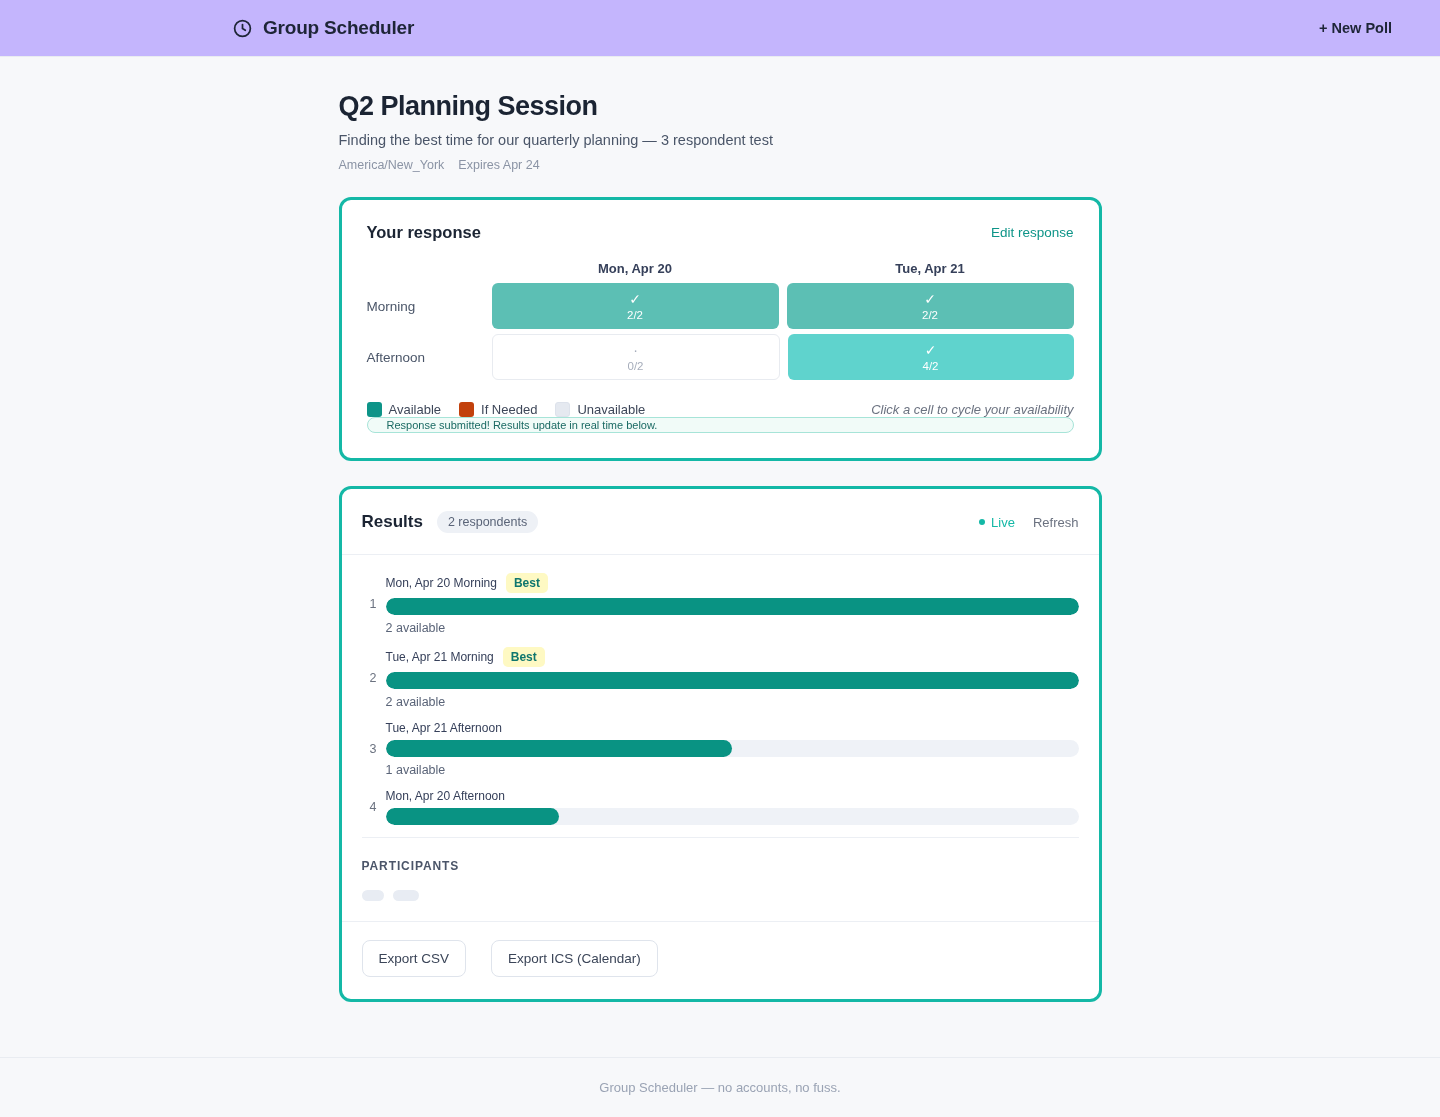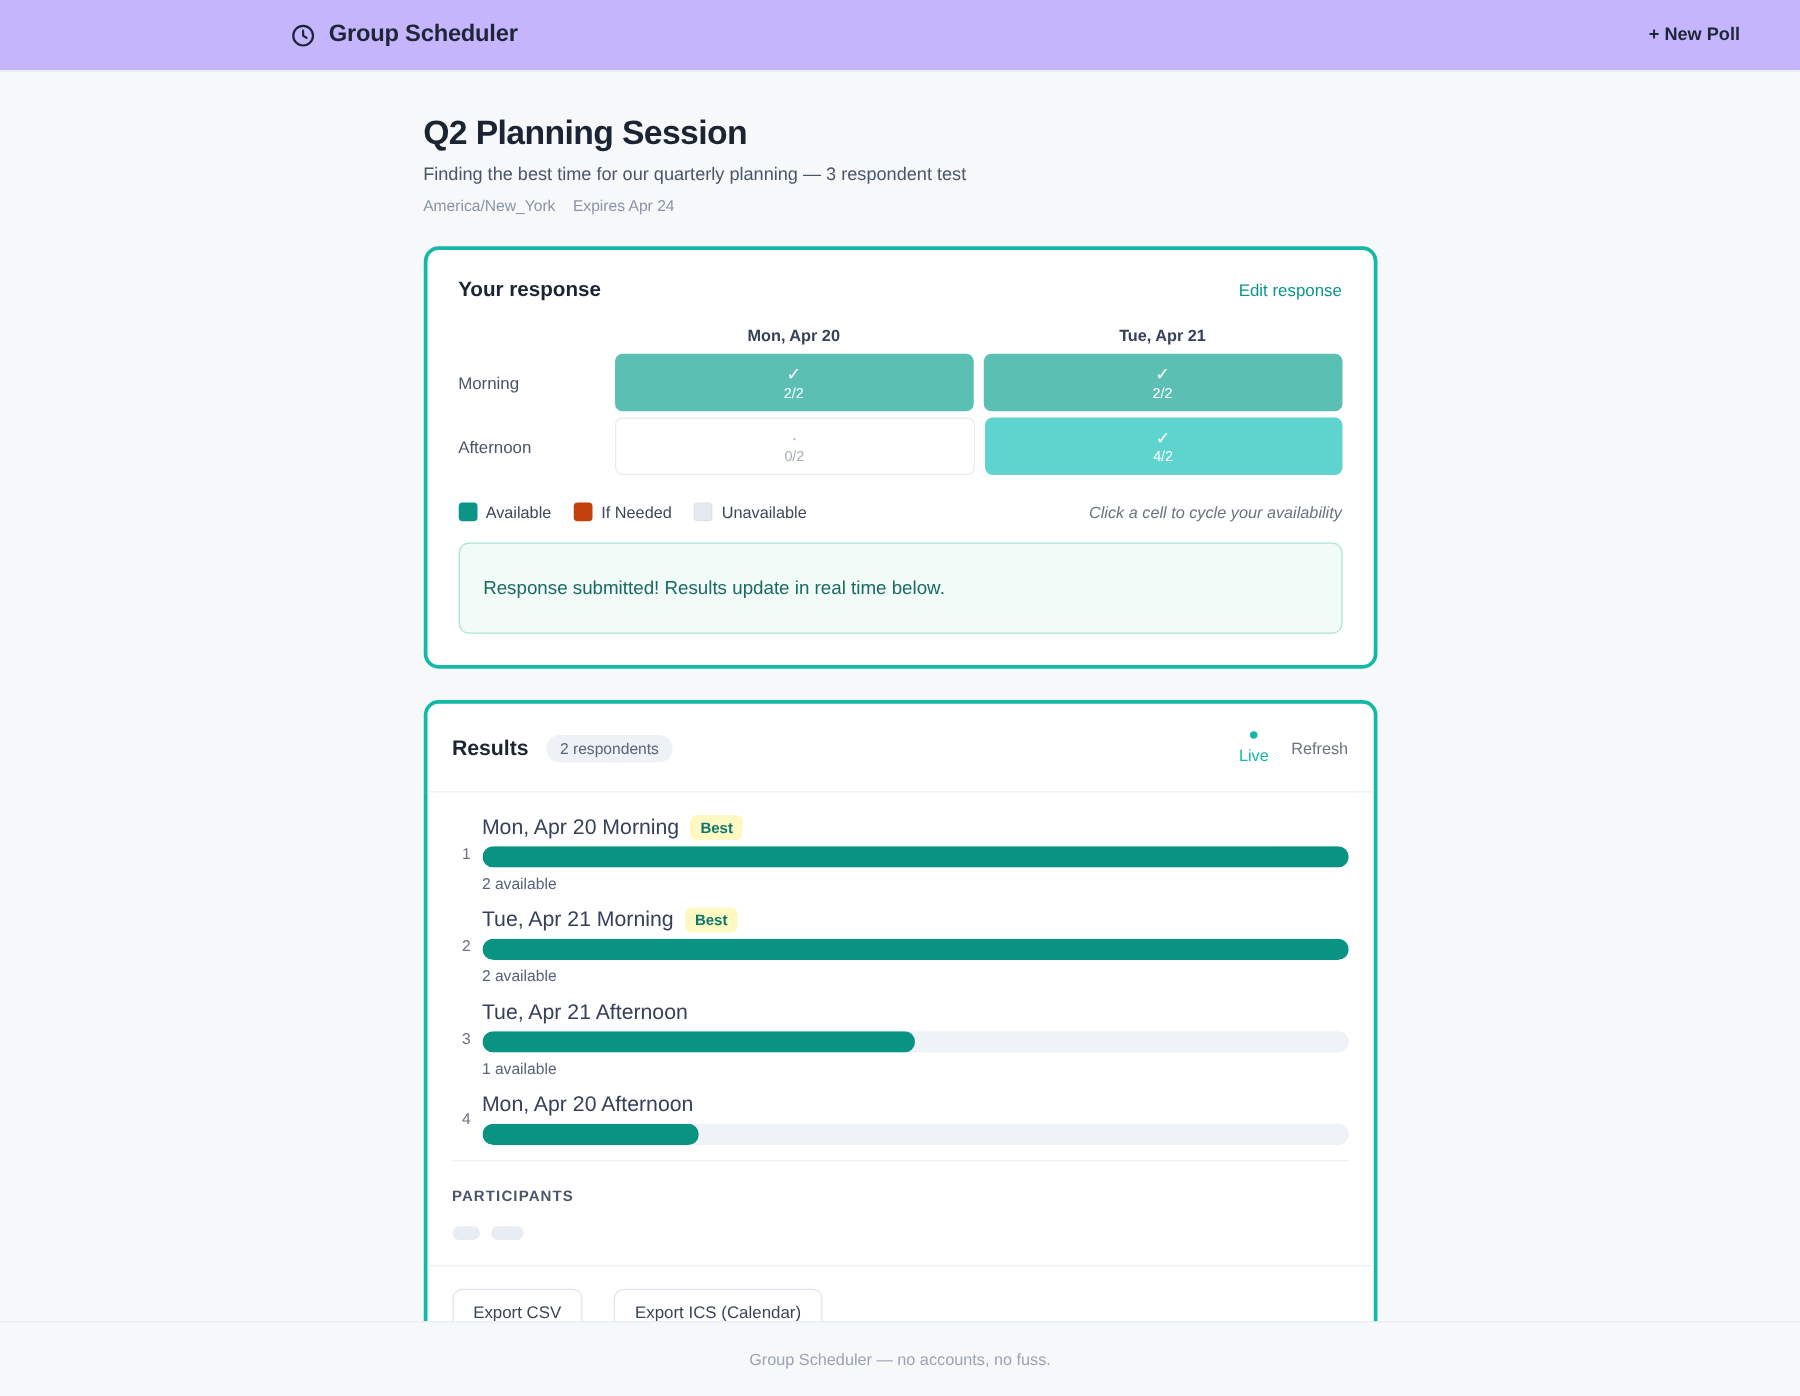--- a/index.html
+++ b/index.html
@@ -88,53 +88,52 @@
     display: flex; align-items: center; justify-content: space-between;
   }
   .legend { display: flex; align-items: center; gap: 18px; }
   .legend-item { display: flex; align-items: center; gap: 7px; }
   .swatch { width: 15px; height: 15px; border-radius: 3px; display: block; }
   .legend-label { font-size: 13px; color: #3e4759; }
   .hint { font-size: 13px; color: #6b7280; font-style: italic; }
 
   
   .banner {
-    margin-top: 17px;
     background: #f1fbf8;
     border: 1px solid #a7e4d8;
     border-radius: 8px;
-    padding: 27px 19px;
-    font-size: 15px;
+    padding: 1px 19px;
+    font-size: 11px;
     color: #1a6a63;
   }
 
   
   .results-head {
     display: flex; align-items: center; justify-content: space-between;
     padding: 22px 20px 21px 20px;
     border-bottom: 1px solid #eceff4;
   }
   .results-head-left { display: flex; align-items: center; gap: 14px; }
   .results-title { font-size: 17px; font-weight: bold; color: #1b2433; }
   .pill {
     background: #eef1f6; color: #5a6478;
     font-size: 12.5px; border-radius: 11px;
     padding: 4px 11px;
   }
   .results-head-right { display: flex; align-items: center; gap: 18px; }
-  .live { display: flex; align-items: center; gap: 6px; font-size: 13px; color: #14b8a6; flex-direction: column; }
+  .live { display: flex; align-items: center; gap: 6px; font-size: 13px; color: #14b8a6; }
   .live-dot { width: 6px; height: 6px; border-radius: 50%; background: #14b8a6; display: block; }
   .refresh { font-size: 13px; color: #6b7280; cursor: pointer; }
 
   .results-body { padding: 18px 20px 0 20px; }
   .result-item { display: flex; align-items: center; margin-bottom: 12px; }
   .rank { width: 24px; flex: 0 0 24px; text-align: right; font-size: 12.5px; color: #6b7280; padding-right: 9px; }
   .bar-col { flex: 1 1 auto; }
   .bar-label { display: flex; align-items: center; gap: 9px; margin-bottom: 5px; }
-  .bar-label-text { font-size: 17px; color: #36405a; }
+  .bar-label-text { font-size: 12px; color: #36405a; }
   .best-badge {
     background: #fef9c3; color: #0f766e;
     font-size: 12px; font-weight: bold;
     border-radius: 5px; padding: 3px 8px;
   }
   .track { height: 17px; background: #eff2f7; border-radius: 9px; overflow: hidden; }
   .fill { height: 100%; background: #099383; border-radius: 9px; }
   .bar-sub { font-size: 12.5px; color: #5a6478; margin-top: 6px; }
 
   .divider { height: 1px; background: #eceff4; margin: 9px 20px 0 20px; }

